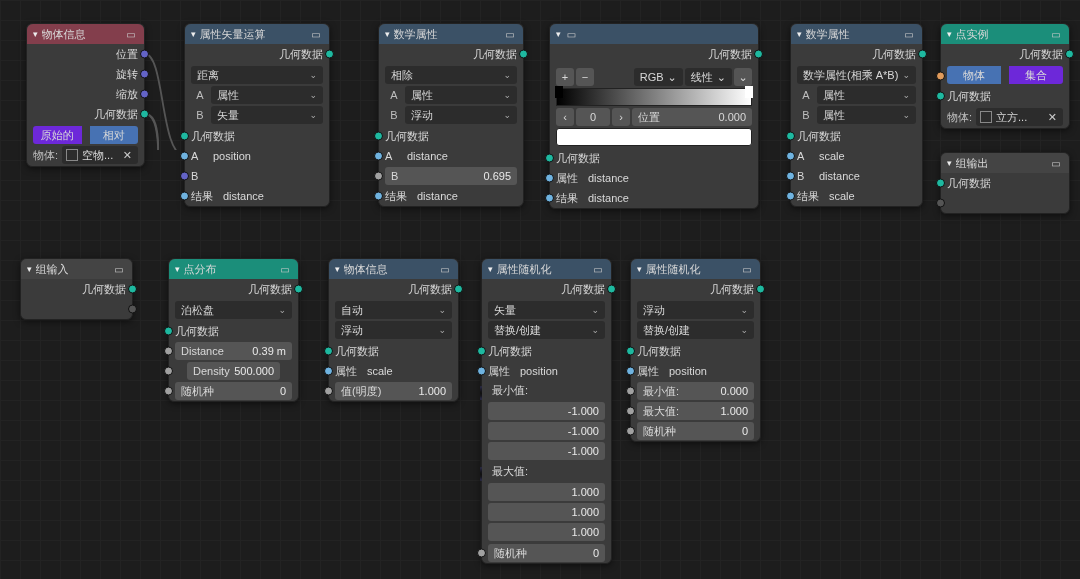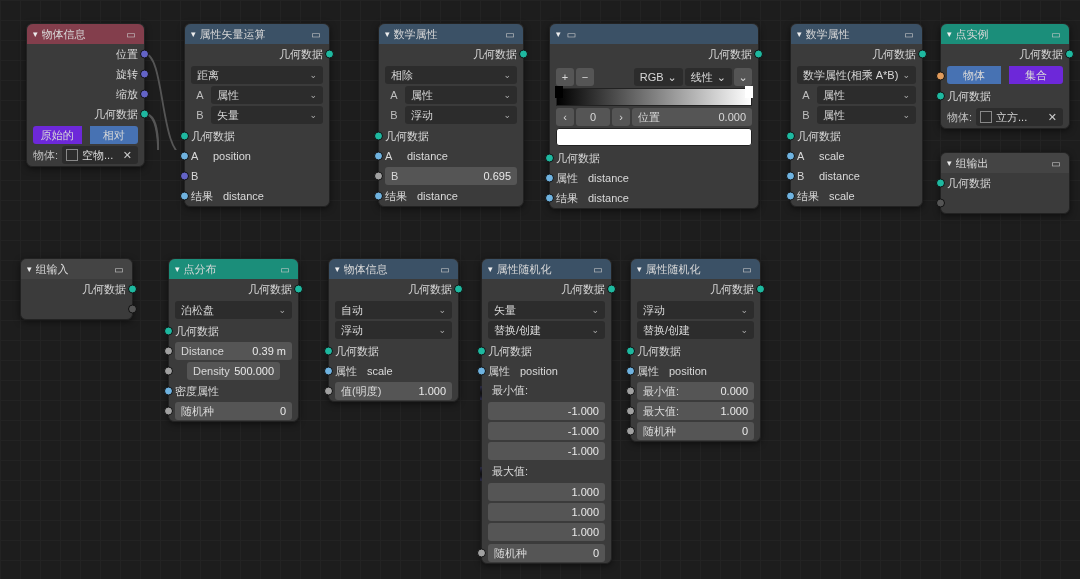--- a/index.html
+++ b/index.html
@@ -408,25 +408,20 @@
         </div>
       </div>
 <div class="row">
         <span class="sock l float"></span>
         <div class="num" style="margin:12px;flex:1">
           <span class="nl">Density</span>
           <span class="nv">500.000</span>
         </div>
       </div>
 <div class="row">
-        <span class="sock l str"></span>
-        <span class="txt">密度属性</span>
-        <span class="f-box dark" style="flex:1;margin-left:4px"></span>
-      </div>
-<div class="row">
         <span class="sock l float"></span>
         <div class="num" style="margin:0;flex:1">
           <span class="nl">随机种</span>
           <span class="nv">0</span>
         </div>
       </div>
 </div>
 
 <div class="node" style="left:328px;top:258px;width:131px">
 <div class="hdr">

